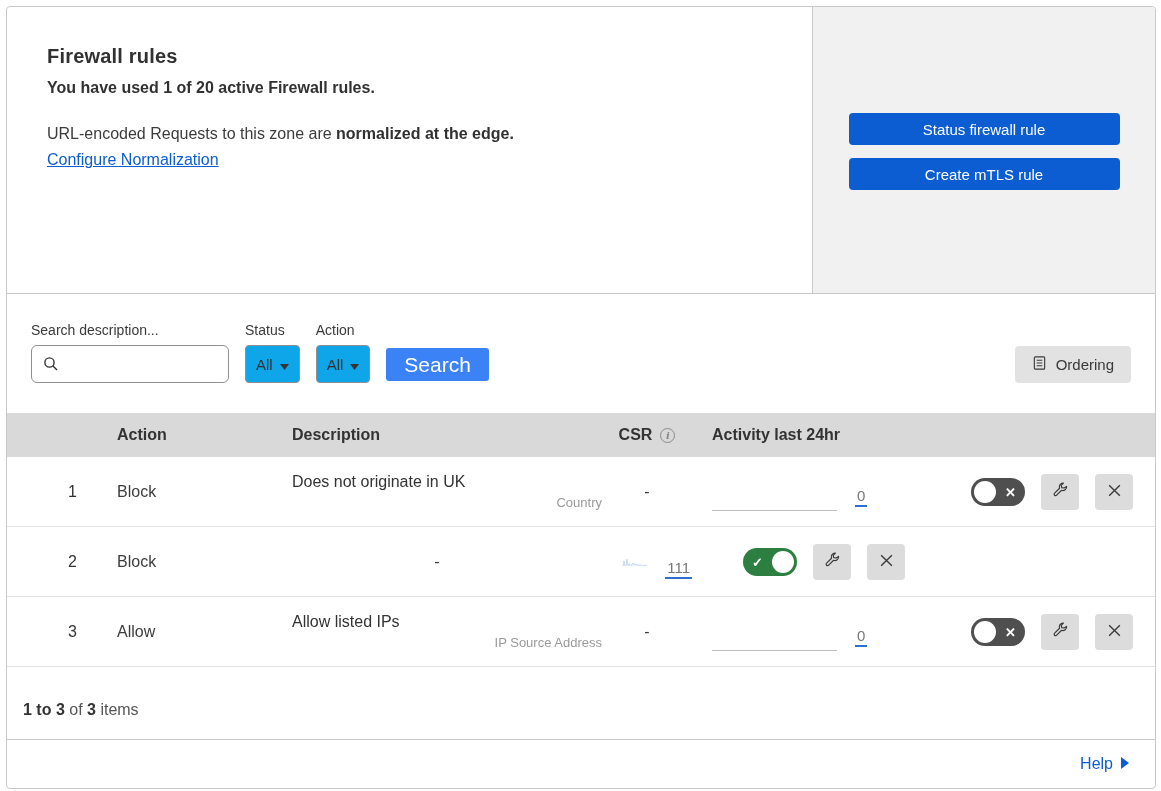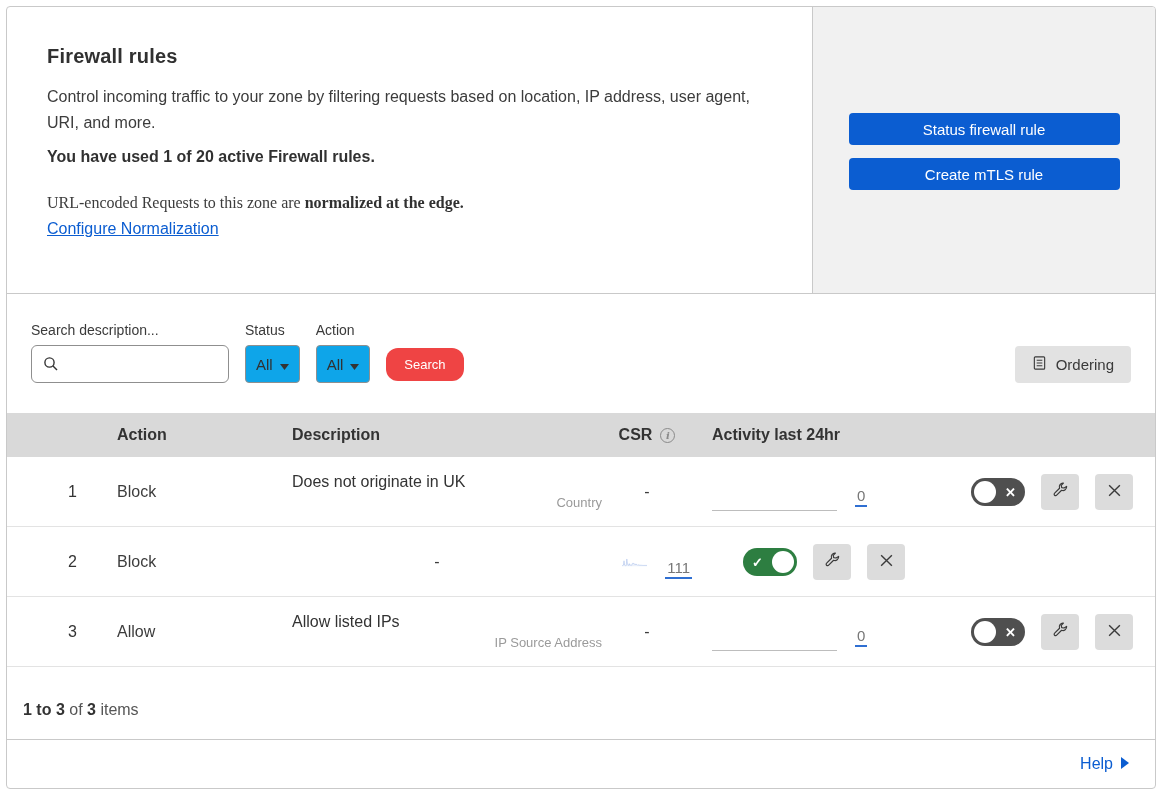--- a/index.html
+++ b/index.html
@@ -7,43 +7,43 @@
     font-family:"Liberation Sans", sans-serif; color:#36393f; }
   .card { margin:6px 5px 2px 6px; border:1px solid #c9c9c9; border-radius:4px;
     overflow:hidden; background:#fff; }
 
   
   .top { display:flex; height:287px; border-bottom:1px solid #c9c9c9; }
   .top-left { flex:1; padding:38px 40px; }
   .page-title { font-size:20px; font-weight:700; color:#313131; letter-spacing:.2px; }
   .desc { margin-top:16px; font-size:16px; line-height:1.65; color:#3c3c3c; max-width:720px; }
   .usage { margin-top:11px; font-size:16px; font-weight:700; color:#313131; }
-  .norm { margin-top:28px; font-size:16px; color:#3c3c3c;font-family:Liberation Serif, serif; }
+  .norm { margin-top:28px; font-size:16px; color:#3c3c3c; }
   .norm b { color:#313131; }
   .norm-link { display:inline-block; margin-top:8px; font-size:16px; color:#0b5dd1;
     text-decoration:underline; cursor:pointer; }
   .top-right { width:343px; background:#f1f1f1; border-left:1px solid #c9c9c9;
     padding-top:106px; }
   .cta { display:block; width:271px; height:32px; margin:0 auto 13px auto;
     background:#0b5dd1; color:#fff; border:none; border-radius:4px; font-size:15px;
     font-family:"Liberation Sans", sans-serif; cursor:pointer; }
 
   
   .filters { display:flex; align-items:flex-end; padding:18px 24px 30px 24px; height:119px; }
   .fgroup { display:flex; flex-direction:column; margin-right:16px; }
   .flabel { font-size:14px; color:#3a3a3a; margin-bottom:7px; }
   .search-wrap { position:relative; }
   .search-input { width:198px; height:38px; border:1px solid #8f8f8f; border-radius:6px;
     padding:0 10px 0 36px; font-size:15px; font-family:"Liberation Sans", sans-serif; outline:none; }
   .search-icon { position:absolute; left:12px; top:11px; }
   .select-box { height:38px; border:1px solid #8f8f8f; border-radius:4px; background:#0ea5e9;
     display:flex; align-items:center; gap:7px; padding:0 10px; font-size:15px; color:#313131;
     cursor:pointer; }
-  .btn-primary { height:33px; padding:0 18px; background:#ef4444; color:#fff; border:none;
-    border-radius:12px; font-size:13px; font-family:"Liberation Sans", sans-serif;
+  .btn-primary { height:33px; padding:0 18px; background:#3b82f6; color:#fff; border:none;
+    border-radius:3px; font-size:21px; font-family:"Liberation Sans", sans-serif;
     cursor:pointer; margin-bottom:2px; }
   .spacer { flex:1; }
   .btn-ordering { height:37px; padding:0 17px; background:#e2e2e2; border:none; border-radius:4px;
     display:flex; align-items:center; gap:9px; font-size:15px; color:#3a3a3a;
     font-family:"Liberation Sans", sans-serif; cursor:pointer; }
 
   
   .grid { display:grid; grid-template-columns:90px 175px 330px 90px 235px 1fr; align-items:center; }
   .thead { background:#d9d9d9; height:44px; font-size:16px; font-weight:700; color:#333; }
   .th { padding-left:20px; }
@@ -88,21 +88,20 @@
     text-decoration:none; cursor:pointer; }
 </style>
 </head>
 <body>
 
 <div class="card">
 
   <div class="top">
     <div class="top-left">
       <div class="page-title">Firewall rules</div>
-      <div class="desc">Control incoming traffic to your zone by filtering requests based on location, IP address, user agent, URI, and more.</div>
       <div class="usage">You have used 1 of 20 active Firewall rules.</div>
       <div class="norm"><span>URL-encoded Requests to this zone are </span><b>normalized at the edge.</b></div>
       <a class="norm-link">Configure Normalization</a>
     </div>
     <div class="top-right">
       <button class="cta">Status firewall rule</button>
       <button class="cta">Create mTLS rule</button>
     </div>
   </div>
 

